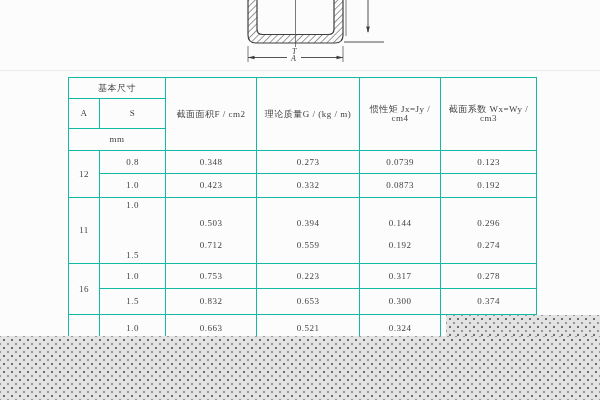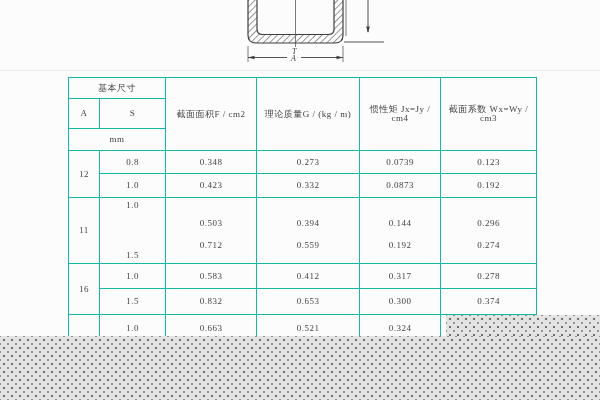--- a/index.html
+++ b/index.html
@@ -138,22 +138,22 @@
             <div>
         <span>0.296</span>
         <span>0.274</span>
       </div>
           </td>
     </tr>
 
     <tr class="r7">
       <td rowspan="2">16</td>
       <td>1.0</td>
-      <td>0.583</td>
-      <td>0.412</td>
+      <td>0.753</td>
+      <td>0.223</td>
       <td>0.317</td>
       <td>0.278</td>
     </tr>
     <tr class="r8">
       <td>1.5</td>
       <td>0.832</td>
       <td>0.653</td>
       <td>0.300</td>
       <td>0.374</td>
     </tr>

